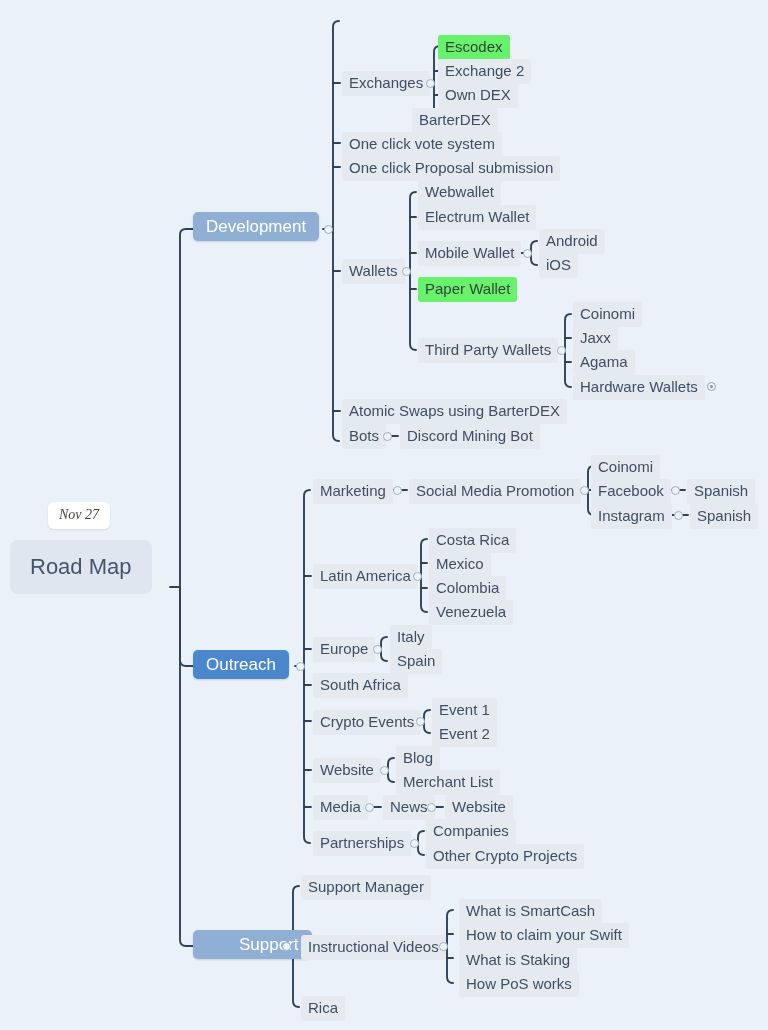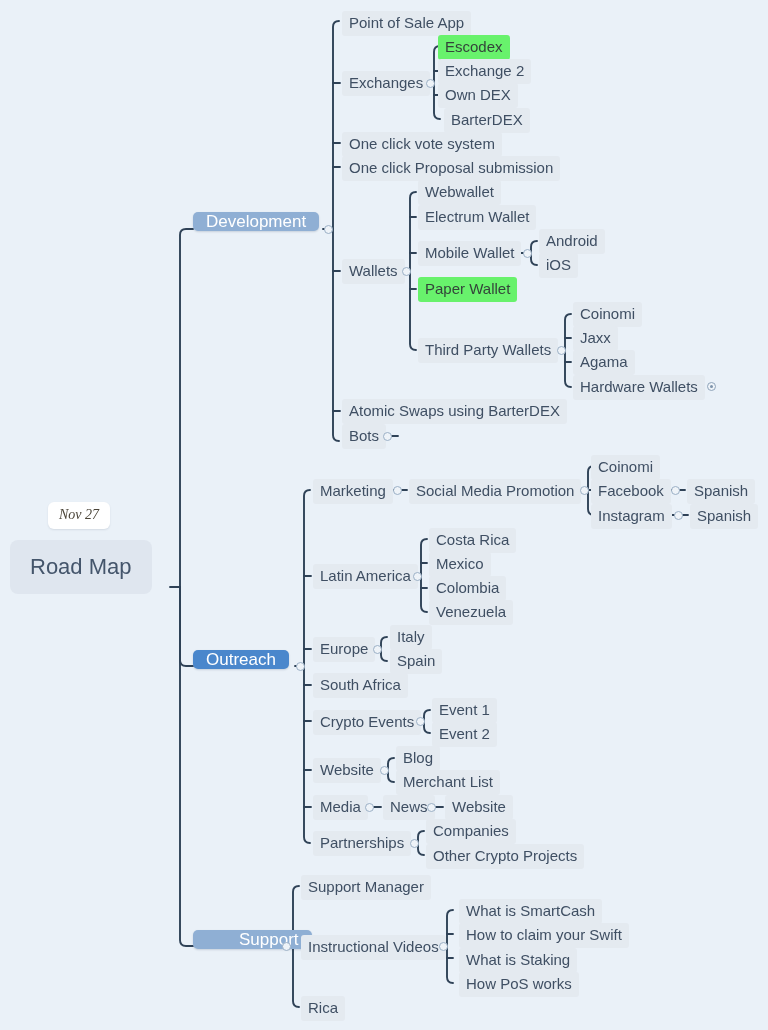--- a/index.html
+++ b/index.html
@@ -45,21 +45,21 @@
     background: #dfe6ef;
     border-radius: 8px;
     padding: 0 20px;
     height: 54px;
     font-size: 22px;
     color: #44556b;
   }
   .node.branch {
     border-radius: 5px;
     padding: 0 13px;
-    height: 19px;
+    height: 29px;
     font-size: 17px;
     color: #ffffff;
     box-shadow: 0 1px 2px rgba(40,60,90,.18);
   }
   .node.branch.dev { background: #8fafd4; }
   .node.branch.out { background: #4a87cc; }
   .node.branch.sup { background: #8fafd4; padding-left: 46px; }
   .node.hl {
     background: #68f26c;
     color: #34443a;
@@ -215,39 +215,36 @@
   <div class="node branch out" style="left:193px; top:650px;">
     <span>Outreach</span>
   </div>
   <div class="tgl" style="left:296px; top:662px;"></div>
 
   <div class="node branch sup" style="left:193px; top:930px;">
     <span>Support</span>
   </div>
   <div class="tgl" style="left:282px; top:942px;"></div>
 
-  <div class="node leafchip" style="left:342px; top:11px;">
-    <span>Point of Sale App</span>
-  </div>
 
   <div class="node leafchip" style="left:342px; top:71px;">
     <span>Exchanges</span>
   </div>
   <div class="tgl" style="left:426px; top:79px;"></div>
 
   <div class="node leafchip hl" style="left:438px; top:35px;">
     <span>Escodex</span>
   </div>
   <div class="node leafchip" style="left:438px; top:59px;">
     <span>Exchange 2</span>
   </div>
   <div class="node leafchip" style="left:438px; top:83px;">
     <span>Own DEX</span>
   </div>
-  <div class="node leafchip" style="left:444px; top:108px;">
+  <div class="node leafchip" style="left:412px; top:108px;">
     <span>BarterDEX</span>
   </div>
 
   <div class="node leafchip" style="left:342px; top:132px;">
     <span>One click vote system</span>
   </div>
   <div class="node leafchip" style="left:342px; top:156px;">
     <span>One click Proposal submission</span>
   </div>
 
@@ -299,20 +296,23 @@
   <div class="tgl filled" style="left:707px; top:382px;"></div>
 
   <div class="node leafchip" style="left:342px; top:399px;">
     <span>Atomic Swaps using BarterDEX</span>
   </div>
 
   <div class="node leafchip" style="left:342px; top:424px;">
     <span>Bots</span>
   </div>
   <div class="tgl" style="left:383px; top:432px;"></div>
+  <div class="node leafchip" style="left:400px; top:424px;">
+    <span>Discord Mining Bot</span>
+  </div>
 
   <div class="node leafchip" style="left:313px; top:479px;">
     <span>Marketing</span>
   </div>
   <div class="tgl" style="left:393px; top:486px;"></div>
 
   <div class="node leafchip" style="left:409px; top:479px;">
     <span>Social Media Promotion</span>
   </div>
   <div class="tgl" style="left:580px; top:486px;"></div>

